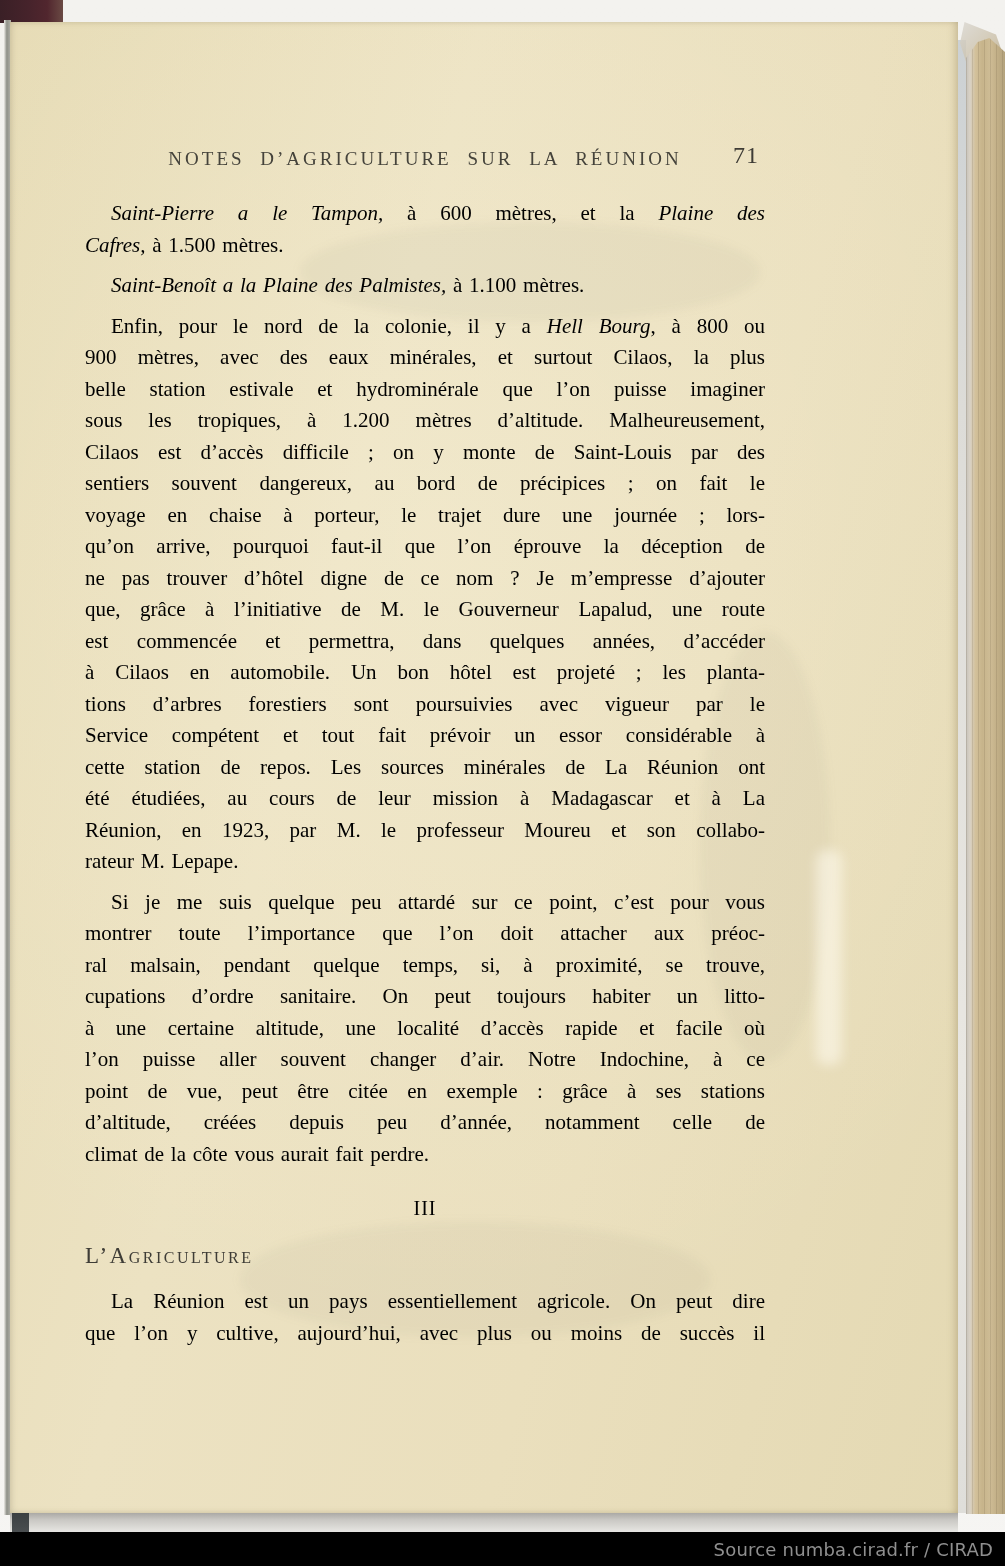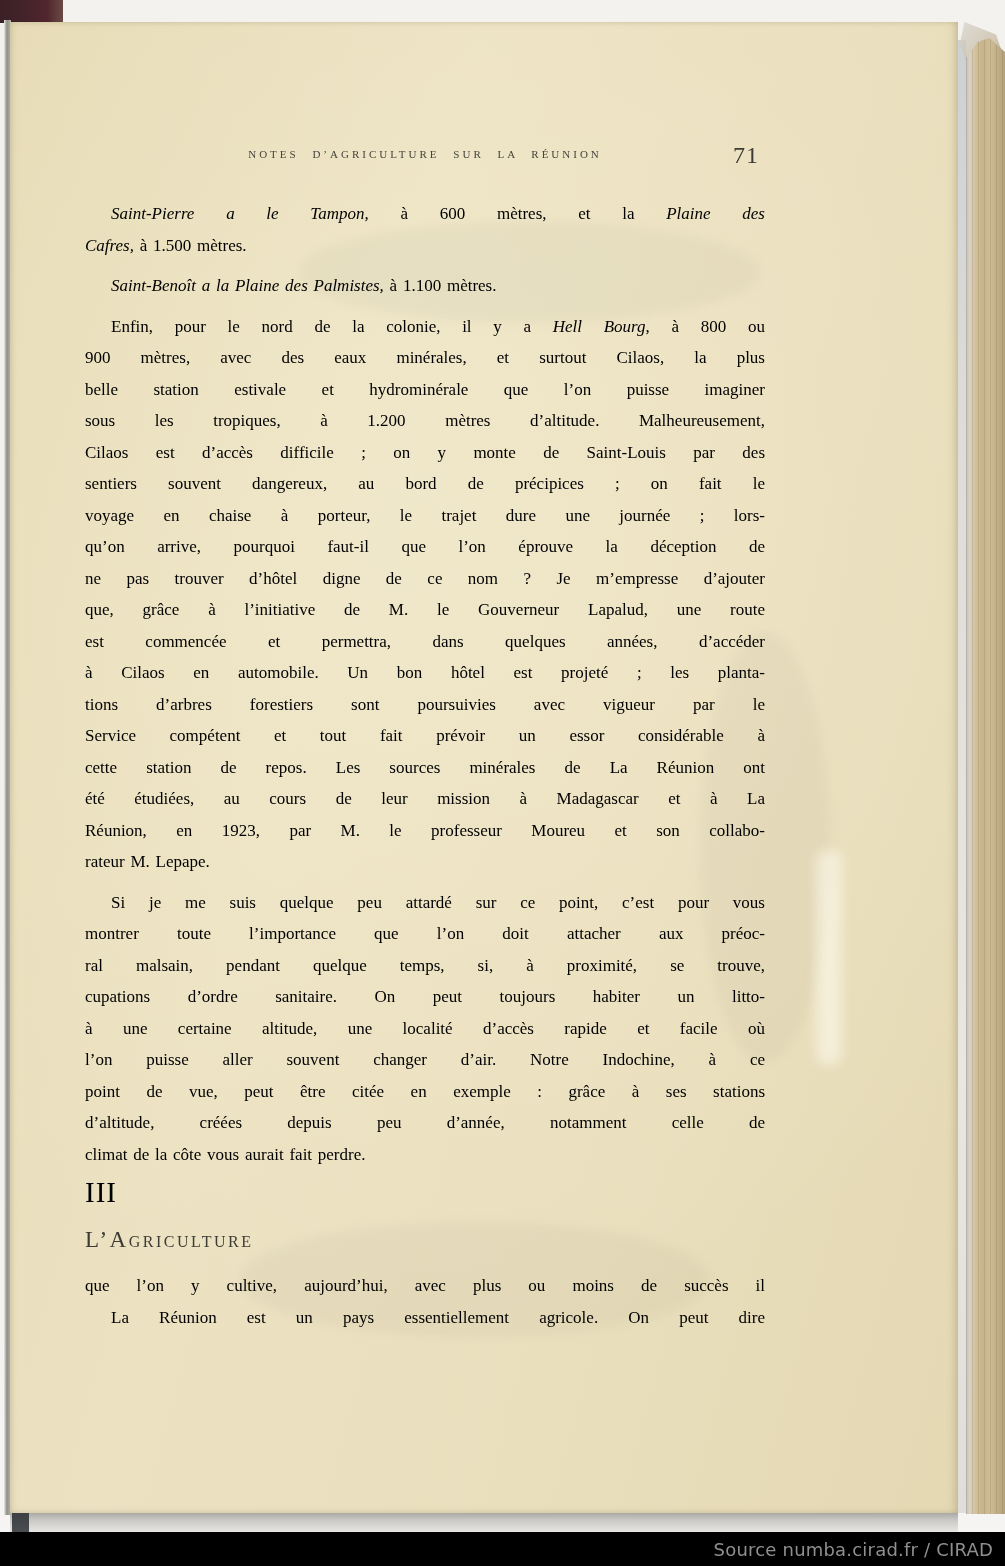--- a/index.html
+++ b/index.html
@@ -61,37 +61,37 @@
   .smudge{position:absolute;border-radius:50%;background:rgba(110,104,92,0.055);filter:blur(5px);}
   .s1{left:290px;top:200px;width:460px;height:100px;}
   .s2{left:690px;top:610px;width:130px;height:430px;}
   .s3{left:230px;top:1200px;width:470px;height:115px;}
   .streak{position:absolute;left:806px;top:828px;width:26px;height:215px;
     background:rgba(255,252,240,0.55);filter:blur(6px);border-radius:10px;}
   .running-head{
     position:absolute;left:75px;top:126px;width:680px;height:26px;
   }
   .running-head .title{
-    text-align:center;font-size:11px;letter-spacing:3px;word-spacing:8px;
+    text-align:center;font-size:19px;letter-spacing:3px;word-spacing:8px;
     color:#45433b;white-space:nowrap;
   }
   .running-head .folio{
     position:absolute;right:6px;top:-6px;font-size:24px;color:#3e3c36;letter-spacing:1px;
   }
   .bodytext{position:absolute;left:75px;top:176px;width:680px;}
   .para{margin:0;}
   .para + .para{margin-top:9px;}
   .line{
-    font-size:17px;line-height:31.5px;height:31.5px;
+    font-size:21px;line-height:31.5px;height:31.5px;
     text-align:justify;text-align-last:justify;word-spacing:1.5px;white-space:normal;font-family:Liberation Serif, serif;
   }
   .line.first{text-indent:26px;}
   .line.end{text-align-last:left;}
   .it{font-style:italic;}
-  .sec-num{margin-top:8px;text-align:left;font-size:29px;line-height:28px;letter-spacing:1px;}
+  .sec-num{margin-top:24px;text-align:center;font-size:20px;line-height:28px;letter-spacing:1px;}
   .sec-title{
     margin-top:20px;text-align:left;font-size:23px;line-height:28px;
     font-variant:small-caps;letter-spacing:2.5px;color:#3e3c36;
   }
   .bodytext-bottom{margin-top:16px;}
 </style>
 </head>
 <body>
 
 <div class="corner-patch"></div>
@@ -146,22 +146,22 @@
           <div class="line"><span>l’on puisse aller souvent changer d’air. Notre Indochine, à ce</span></div>
           <div class="line"><span>point de vue, peut être citée en exemple : grâce à ses stations</span></div>
           <div class="line"><span>d’altitude, créées depuis peu d’année, notamment celle de</span></div>
           <div class="line end"><span>climat de la côte vous aurait fait perdre.</span></div>
         </div>
       </div>
     <div class="sec-num">III</div>
     <div class="sec-title">L’Agriculture</div>
     <div class="bodytext-bottom">
         <div class="para">
+          <div class="line first"><span>La Réunion est un pays essentiellement agricole. On peut dire</span></div>
           <div class="line"><span>que l’on y cultive, aujourd’hui, avec plus ou moins de succès il</span></div>
-          <div class="line first"><span>La Réunion est un pays essentiellement agricole. On peut dire</span></div>
         </div>
       </div>
   </div>
 </div>
 
 <div class="page-gap"></div>
 <div class="stack-tear"></div>
 <div class="page-stack"></div>
 
 <div class="page-bottom-strip"></div>

